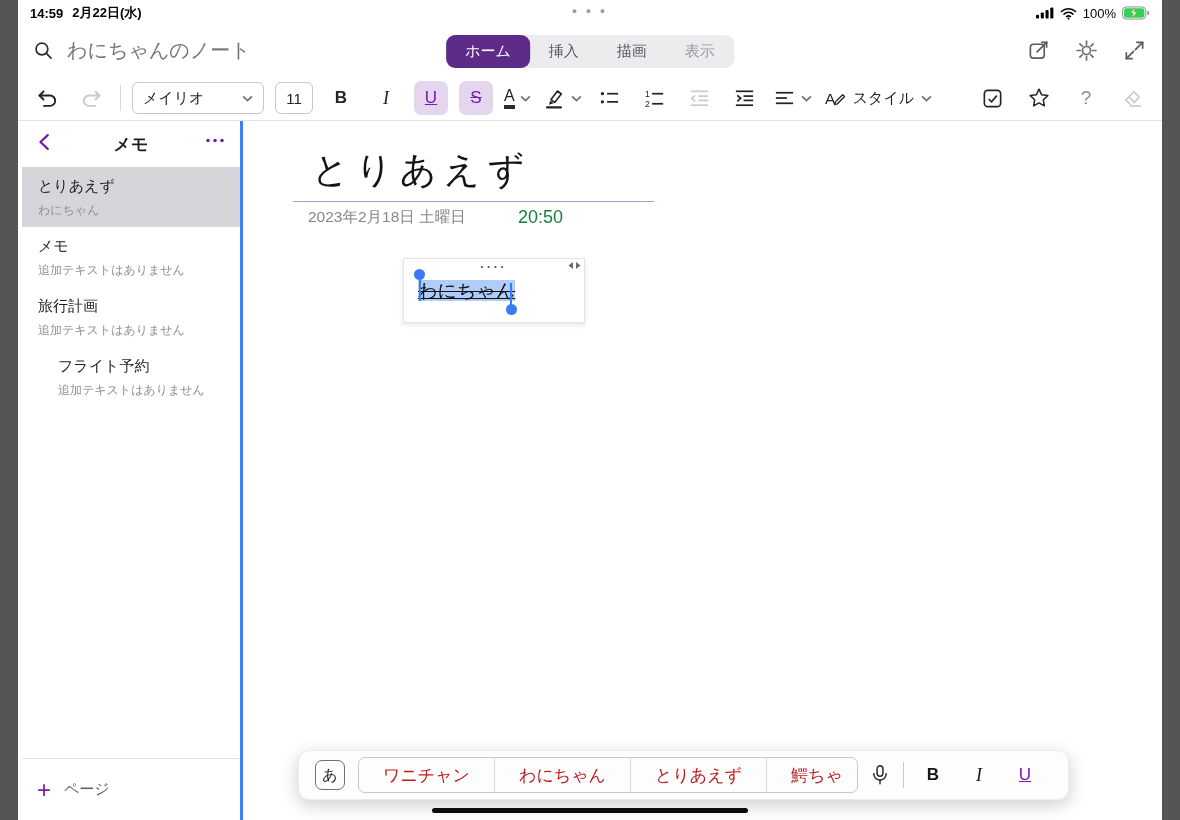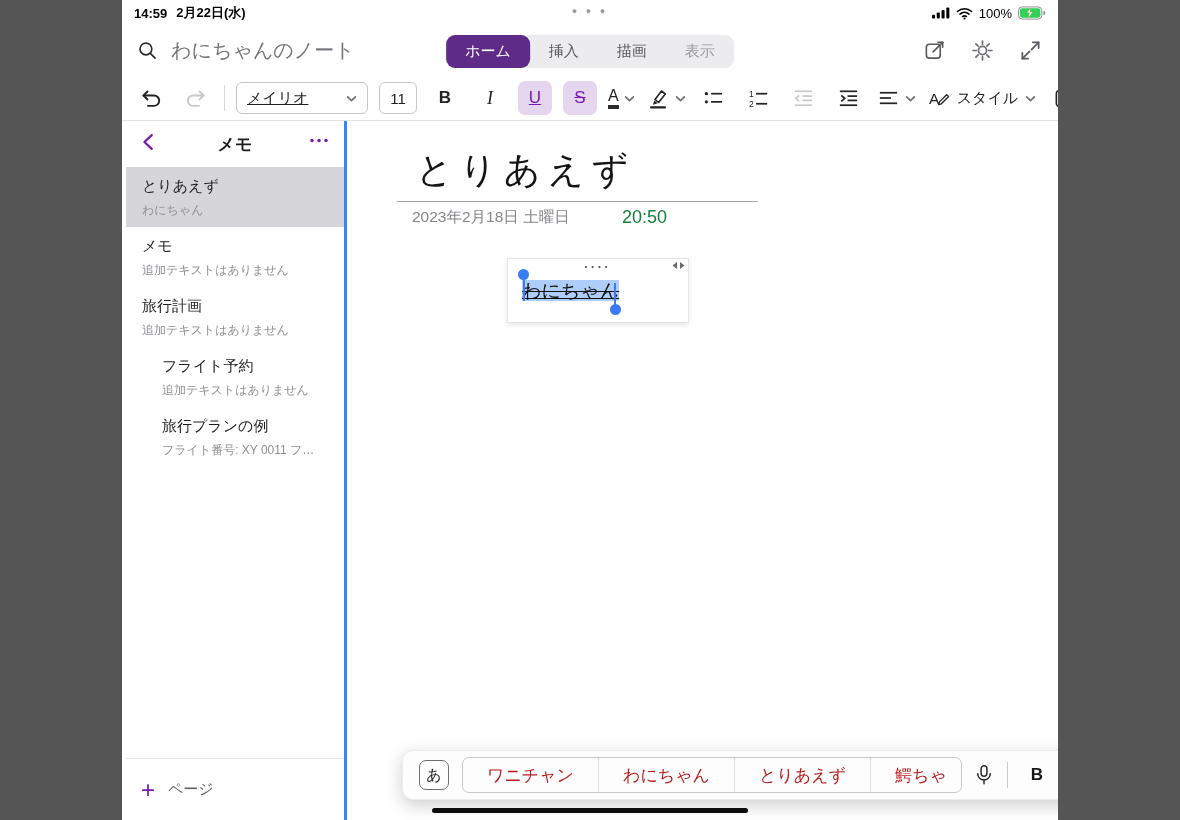--- a/index.html
+++ b/index.html
@@ -1,18 +1,18 @@
 <!DOCTYPE html>
 <html><head>
 <meta charset="utf-8">
 <style>
   * { margin:0; padding:0; box-sizing:border-box; }
   html,body { background:#555; }
   body { font-family:"Liberation Sans","DejaVu Sans",sans-serif; -webkit-font-smoothing:antialiased; }
-  .screen { position:relative; width:936px; height:820px; background:#fff; overflow:hidden; margin:0 auto; }
+  .screen { position:relative; width:1144px; height:820px; background:#fff; overflow:hidden; margin:0 auto; }
 
   
   .statusbar { position:absolute; top:0; left:0; right:0; height:24px; display:flex; justify-content:space-between; align-items:center; padding:2px 12px 0; font-size:13px; font-weight:700; color:#000; }
   .sb-left { display:flex; gap:9px; align-items:center; }
   .sb-dots { position:absolute; left:50%; top:6px; transform:translateX(-50%); color:#9a9aa0; font-size:9px; letter-spacing:3px; }
   .sb-right { display:flex; align-items:center; gap:6px; font-weight:400; }
 
   
   .navbar { position:absolute; top:24px; left:0; right:0; height:52px; background:#fff; }
   .nav-left { position:absolute; left:15px; top:0; height:52px; display:flex; align-items:center; gap:13px; }
@@ -22,21 +22,21 @@
   .tab.active { background:#5e2c88; color:#fff; }
   .tab.muted { color:#97979c; }
   .nav-right { position:absolute; right:16px; top:0; height:52px; display:flex; align-items:center; gap:25px; color:#5a5a5f; }
 
   
   .ribbon { position:absolute; top:76px; left:0; right:0; height:45px; display:flex; align-items:center; padding:0 12px; gap:11px; border-bottom:1px solid #e3e3e6; color:#222; }
   .icon-btn { width:34px; height:34px; border-radius:7px; display:flex; align-items:center; justify-content:center; flex:none; color:#232326; }
   .icon-btn.active { background:#e4d6ef; color:#7719aa; }
   .icon-btn.disabled { color:#c9c9ce; }
   .vdiv { width:1px; height:26px; background:#d9d9dd; flex:none; }
-  .font-select { width:132px; height:32px; border:1px solid #c6c6cb; border-radius:6px; display:flex; align-items:center; justify-content:space-between; padding:0 10px; font-size:15px; color:#222; flex:none;text-decoration:underline; }
+  .font-select { width:132px; height:32px; border:1px solid #c6c6cb; border-radius:6px; display:flex; align-items:center; justify-content:space-between; padding:0 10px; font-size:15px; color:#222; flex:none; }
   .size-select { width:38px; height:32px; border:1px solid #c6c6cb; border-radius:6px; display:flex; align-items:center; justify-content:center; font-size:15px; flex:none; }
   .fmt-b { font-weight:700; font-size:17px; }
   .fmt-i { font-style:italic; font-family:"Liberation Serif","DejaVu Serif",serif; font-size:18px; }
   .fmt-u { font-size:17px; text-decoration:underline; }
   .fmt-s { font-size:17px; text-decoration:line-through; }
   .combo { display:flex; align-items:center; gap:5px; flex:none; }
   .fontcolor-a { font-size:16px; line-height:1; border-bottom:4px solid #2b2b2e; padding-bottom:1px; }
   .style-group { display:flex; align-items:center; gap:7px; font-size:15px; color:#222; flex:none; }
   .ribbon-right { margin-left:auto; display:flex; align-items:center; gap:13px; }
   .help-q { font-size:19px; color:#8e8e93; width:34px; text-align:center; }
@@ -341,24 +341,20 @@
         <div class="page-sub">追加テキストはありません</div>
       </div>
       <div class="page-item">
         <div class="page-title">旅行計画</div>
         <div class="page-sub">追加テキストはありません</div>
       </div>
       <div class="page-item indent">
         <div class="page-title">フライト予約</div>
         <div class="page-sub">追加テキストはありません</div>
       </div>
-      <div class="page-item indent">
-        <div class="page-title">旅行プランの例</div>
-        <div class="page-sub">フライト番号: XY 0011  フ…</div>
-      </div>
     </div>
 
     <div class="add-page">
       <span class="add-plus">+</span>
       <span class="add-label">ページ</span>
     </div>
   </div>
 
   <div class="canvas">
     <div class="doc-title">とりあえず</div>

